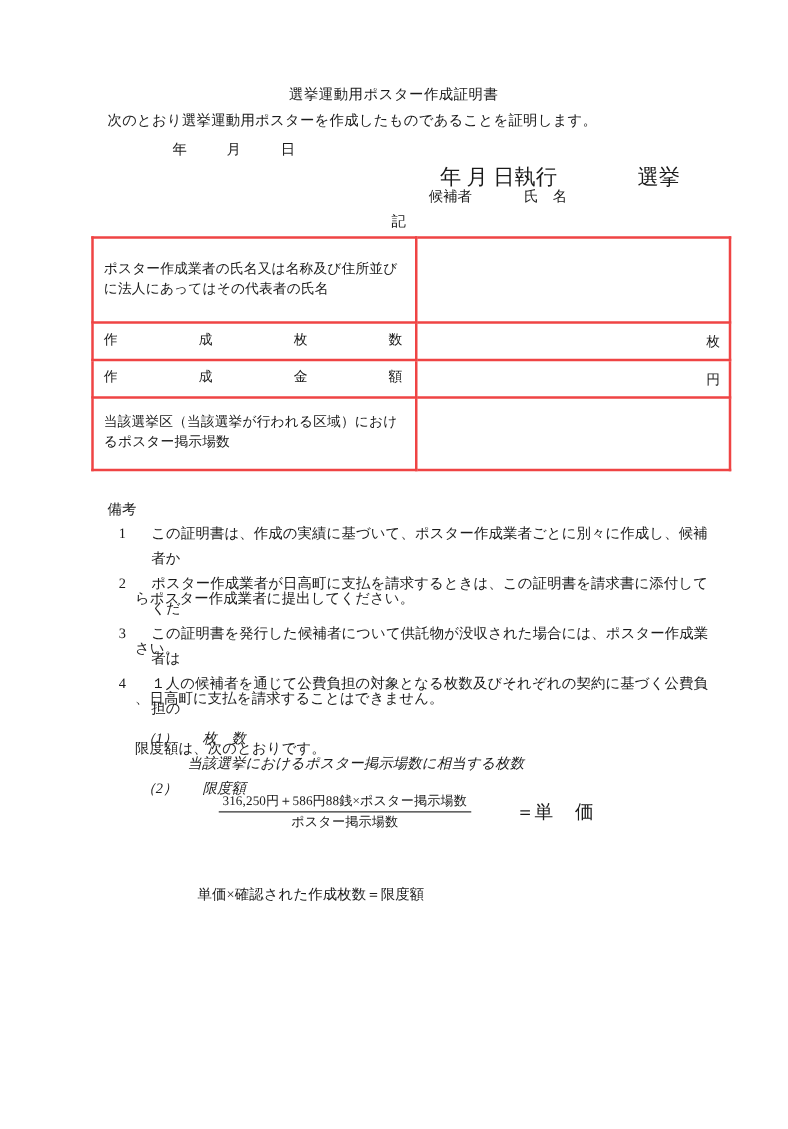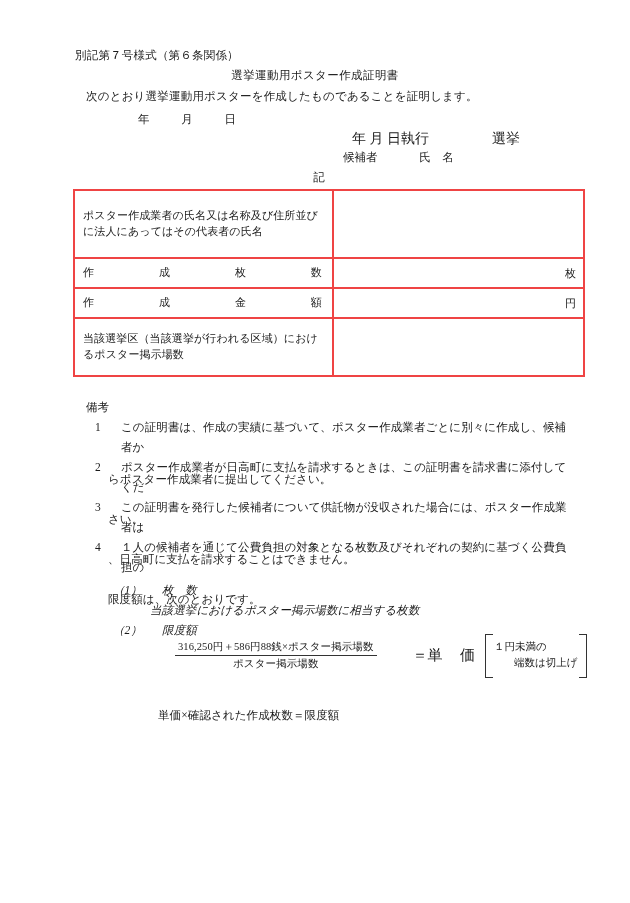--- a/index.html
+++ b/index.html
@@ -58,21 +58,21 @@
     white-space: nowrap;
   }
   .date-blank-left span { display: inline-block; }
   .gap-wide { width: 26px; }
   .gap-mid  { width: 22px; }
 
   .election-line {
     position: absolute;
     left: 352px;
     top: 130px;
-    font-size: 14px;
+    font-size: 17px;
     white-space: nowrap;
   }
   .candidate-line {
     position: absolute;
     left: 343px;
     top: 150px;
     font-size: 11.5px;
     white-space: nowrap;
   }
   .ki-mark {
@@ -243,21 +243,20 @@
     font-size: 11.5px;
     letter-spacing: 0.1px;
     white-space: nowrap;
   }
 </style>
 </head>
 <body>
 
 <div class="page">
 
-  <div class="form-no">別記第７号様式（第６条関係）</div>
 
   <div class="doc-title">選挙運動用ポスター作成証明書</div>
 
   <div class="lead-line">次のとおり選挙運動用ポスターを作成したものであることを証明します。</div>
 
   <div class="date-blank-left">
     <span>年</span>
     <span class="gap-wide"></span>
     <span>月</span>
     <span class="gap-wide"></span>
@@ -373,23 +372,17 @@
     <div class="fraction">
       <div class="numerator">316,250円＋586円88銭×ポスター掲示場数</div>
       <div class="frac-bar"></div>
       <div class="denominator">ポスター掲示場数</div>
     </div>
     <div class="equals-unit">
       <span>＝単</span>
       <span class="sp"></span>
       <span>価</span>
     </div>
-    <div class="bracket-note">
-      <span class="bracket-inner">
-        <span>１円未満の</span>
-        <span class="l2">端数は切上げ</span>
-      </span>
-    </div>
   </div>
 
   <div class="final-line">単価×確認された作成枚数＝限度額</div>
 
 </div>
 
 </body></html>

